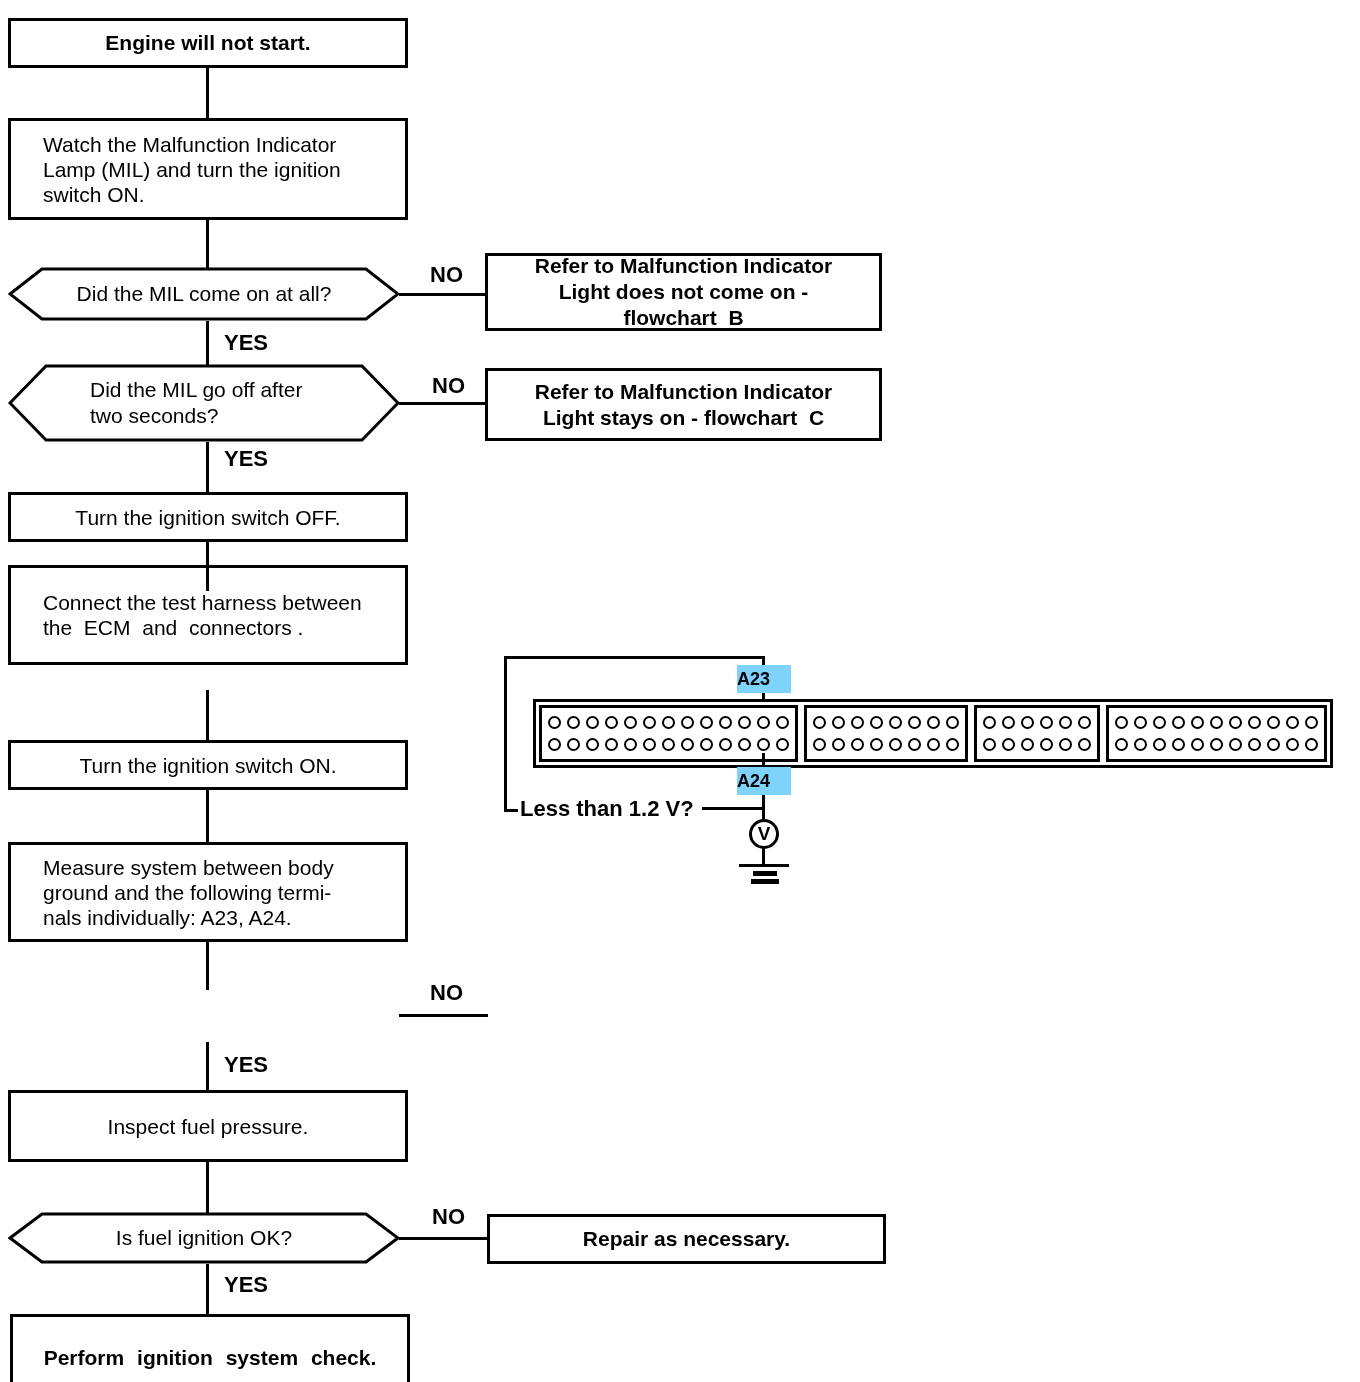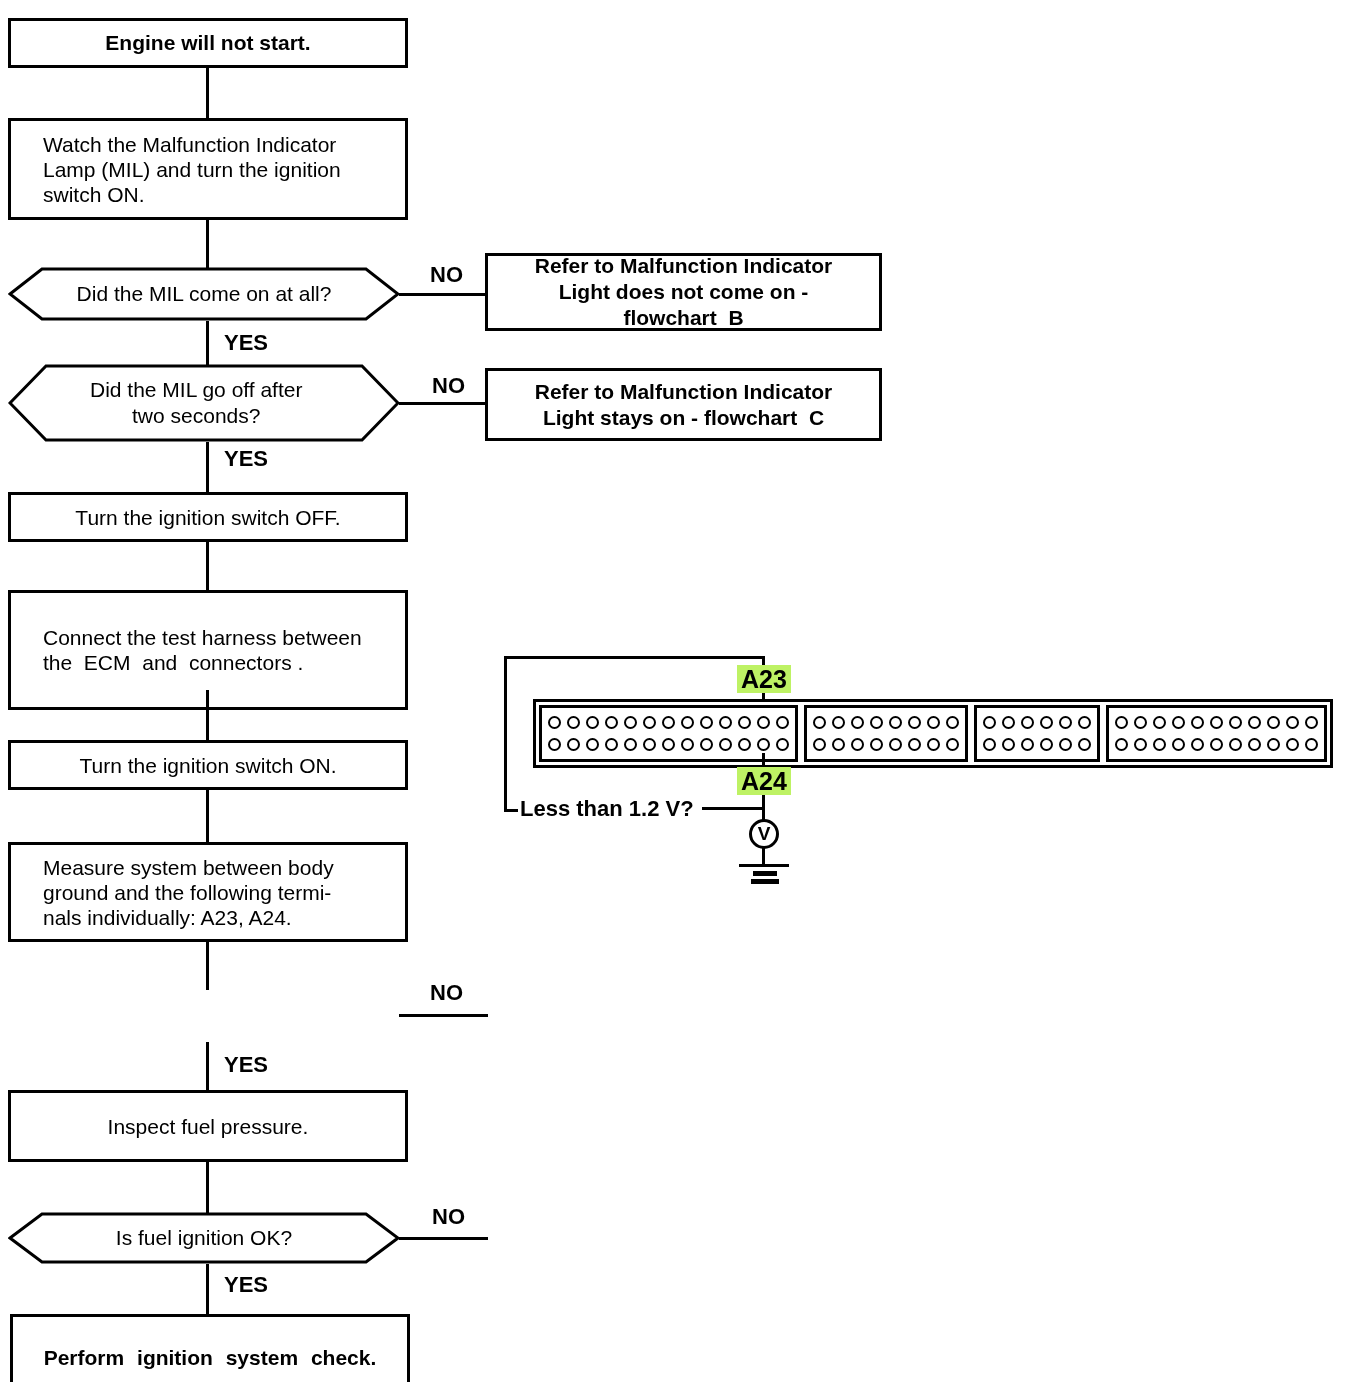--- a/index.html
+++ b/index.html
@@ -24,21 +24,21 @@
   .bold.box { line-height:26px; }
   .wide { word-spacing:7px; }
 
   .hex { position:absolute; }
   .hex svg { position:absolute; left:0; top:0; }
   .hex-label {
     position:absolute; inset:0;
     display:flex; align-items:center; justify-content:center;
     font-size:21px; line-height:26px; white-space:pre-wrap; text-align:center;
   }
-  .hex-label.hleft { justify-content:flex-start; padding-left:82px; text-align:center; }
+  .hex-label.hleft { justify-content:flex-start; padding-left:82px; text-align:left; }
 
   .vline, .hline { position:absolute; background:#000; }
 
   .flabel { position:absolute; font-size:22px; font-weight:bold; }
 
   
   .connector {
     position:absolute; left:533px; top:687px;
     box-sizing:border-box; border:3px solid #000; background:#fff;
     padding:3px; display:flex; gap:6px;
@@ -46,22 +46,22 @@
   .conn-section {
     box-sizing:border-box; border:3px solid #000; background:#fff;
     padding:8px 6px; display:flex; flex-direction:column; gap:9px;
   }
   .pin-row { display:flex; gap:6px; }
   .pin {
     box-sizing:border-box; width:13px; height:13px;
     border:2.5px solid #000; border-radius:50%; background:#fff;
   }
   .terminal-label {
-    position:absolute; width:54px; height:28px; background:#bef264;
-    font-size:25px; font-weight:bold; text-align:center; line-height:28px;
+    position:absolute; width:54px; height:28px; background:#7dd3fc;
+    font-size:18px; font-weight:bold; text-align:left; line-height:28px;
   }
   .voltmeter {
     position:absolute; left:749px; top:807px; width:30px; height:30px;
     box-sizing:border-box; border:3px solid #000; border-radius:50%;
     background:#fff; display:flex; align-items:center; justify-content:center;
     font-size:19px; font-weight:bold;
   }
 </style>
 </head>
 <body>
@@ -91,40 +91,41 @@
     </svg>
     <div class="hex-label hleft">Did the MIL go off after
 two seconds?</div>
   </div>
 
   <div class="box bold center" style="left:485px; top:356px; width:397px; height:73px">Refer to Malfunction Indicator
 Light stays on - flowchart  C</div>
 
   <div class="box center" style="left:8px; top:480px; width:400px; height:50px">Turn the ignition switch OFF.</div>
 
-  <div class="box left" style="left:8px; top:578px; width:400px; height:120px">Connect the test harness between
+  <div class="box left" style="left:8px; top:553px; width:400px; height:100px">Connect the test harness between
 the  ECM  and  connectors .</div>
 
   <div class="box center" style="left:8px; top:728px; width:400px; height:50px">Turn the ignition switch ON.</div>
 
   <div class="box left" style="left:8px; top:830px; width:400px; height:100px">Measure system between body
 ground and the following termi-
 nals individually: A23, A24.</div>
 
 
 
   <div class="box center" style="left:8px; top:1078px; width:400px; height:72px">Inspect fuel pressure.</div>
 
   <div class="hex" style="left:8px; top:1200px; width:392px; height:52px">
     <svg width="392" height="52">
       <polygon points="2,26 34,2 358,2 390,26 358,50 34,50" fill="#ffffff" stroke="#000000" stroke-width="3"></polygon>
     </svg>
     <div class="hex-label">Is fuel ignition OK?</div>
   </div>
 
+  <div class="box bold center" style="left:487px; top:1202px; width:399px; height:50px">Repair as necessary.</div>
 
   <div class="box bold center wide" style="left:10px; top:1302px; width:400px; height:87px">Perform ignition system check.</div>
 
   <div class="vline" style="left:206px; top:56px;   width:3px; height:50px"></div>
   <div class="vline" style="left:206px; top:208px;  width:3px; height:48px"></div>
   <div class="vline" style="left:206px; top:309px;  width:3px; height:44px"></div>
   <div class="vline" style="left:206px; top:430px;  width:3px; height:51px"></div>
   <div class="vline" style="left:206px; top:530px;  width:3px; height:49px"></div>
   <div class="vline" style="left:206px; top:678px;  width:3px; height:51px"></div>
   <div class="vline" style="left:206px; top:778px;  width:3px; height:53px"></div>

